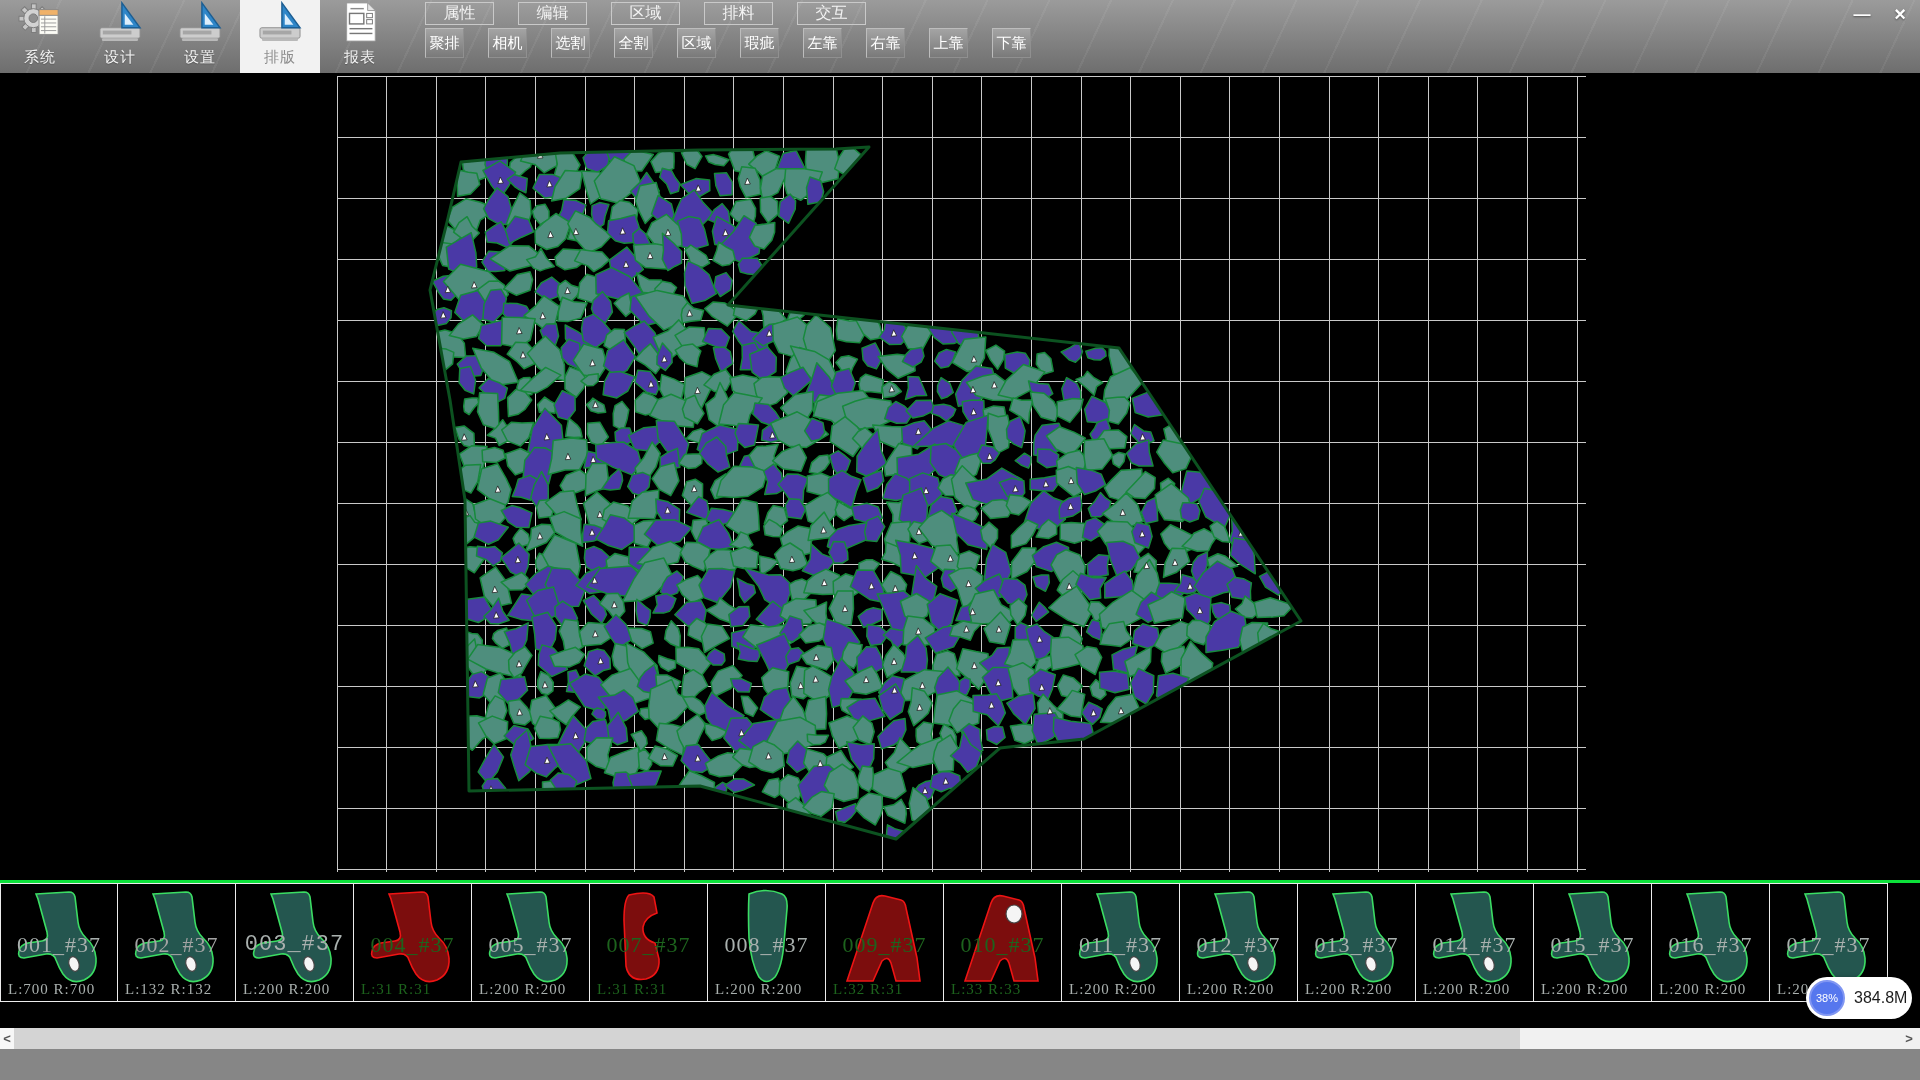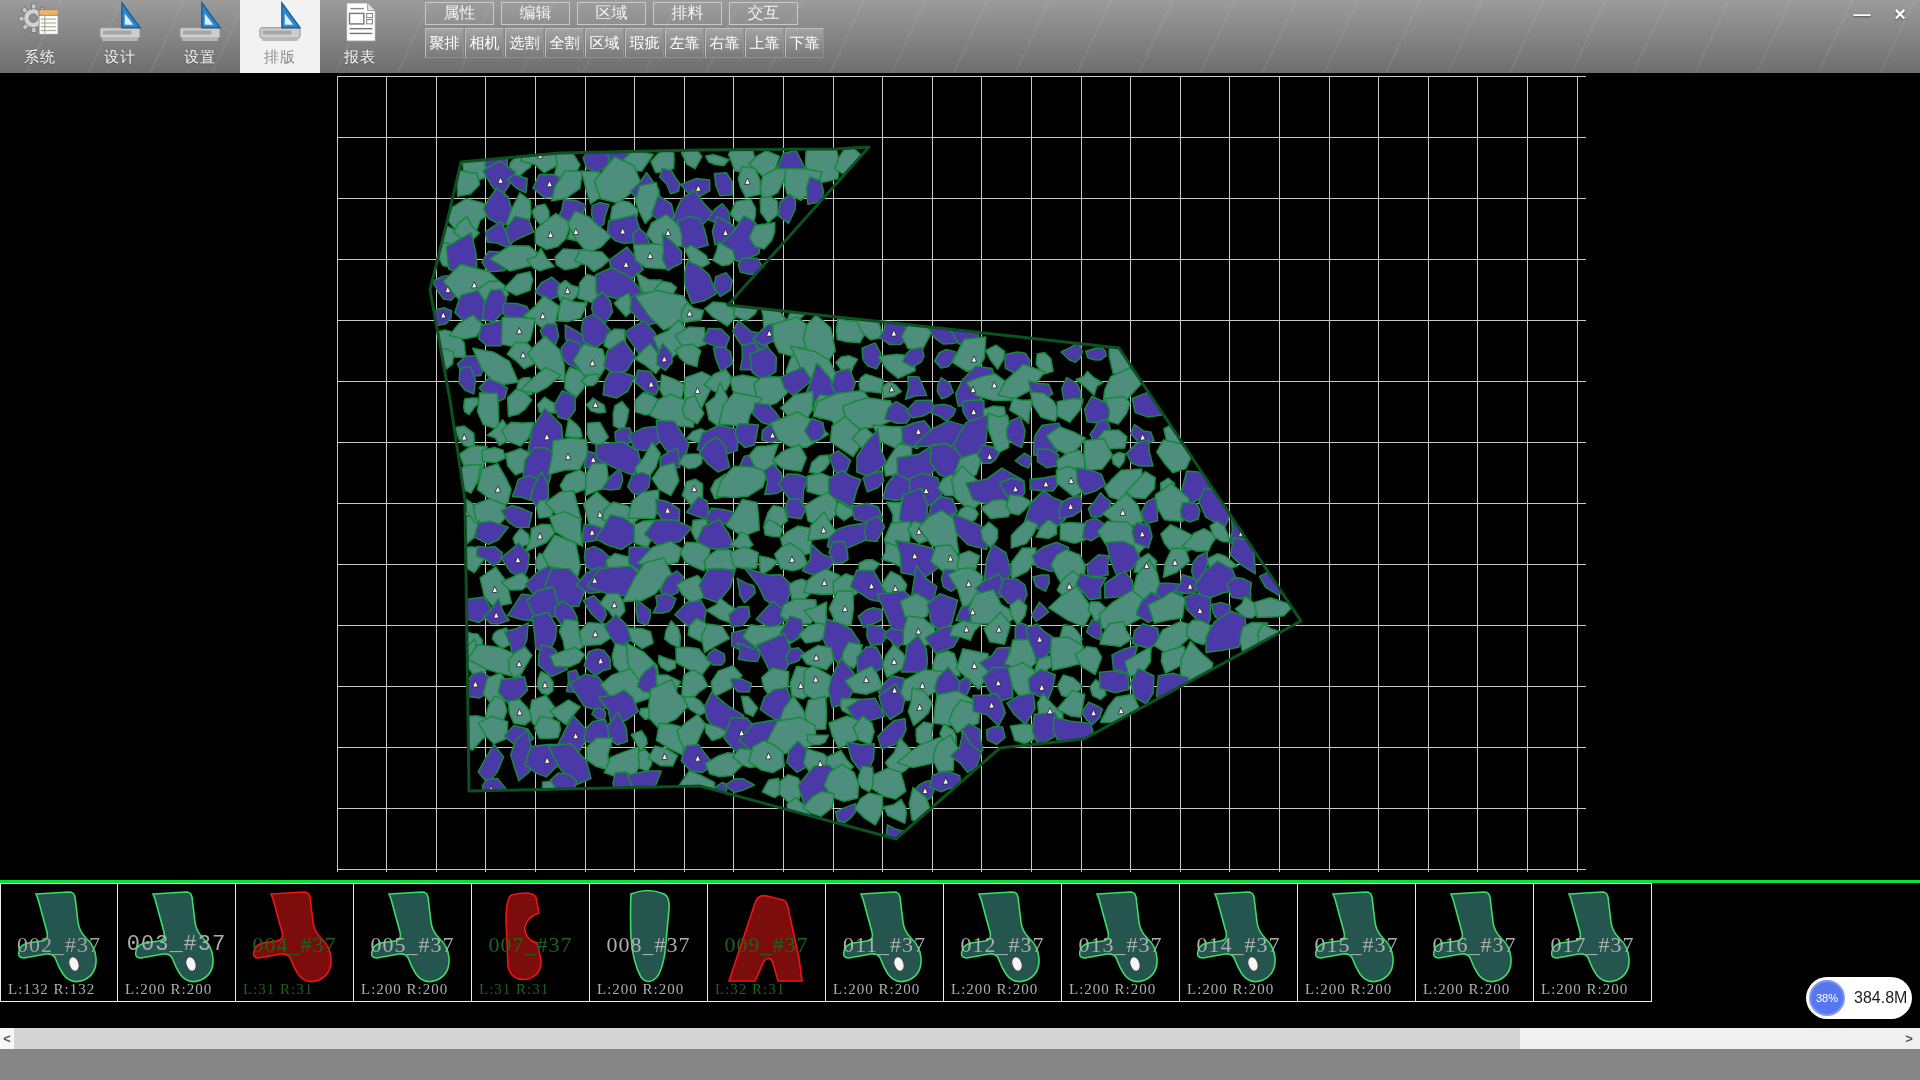--- a/index.html
+++ b/index.html
@@ -10,25 +10,25 @@
   .toolbar{position:absolute;left:0;top:0;width:1920px;height:73px;
     background:linear-gradient(#9b9b9b,#6e6e6e);}
   .toolbar::after{content:"";position:absolute;inset:0;pointer-events:none;
     background:repeating-linear-gradient(115deg,rgba(255,255,255,0) 0 54px,rgba(255,255,255,.06) 54px 56px);}
   .app-buttons{position:absolute;left:0;top:0;height:73px;display:flex;z-index:3;}
   .app-btn{width:80px;height:73px;box-sizing:border-box;display:flex;flex-direction:column;
     align-items:center;padding-top:1px;cursor:pointer;}
   .app-btn.selected{background:#f2f2f2;}
   .app-btn .lbl{font-size:15px;color:#f4f4f4;margin-top:1px;letter-spacing:1px;text-shadow:0 1px 1px rgba(0,0,0,.25);}
   .app-btn.selected .lbl{color:#8d8d8d;text-shadow:none;}
-  .tabs{position:absolute;left:425px;top:2px;display:flex;gap:7px;z-index:3;}
+  .tabs{position:absolute;left:425px;top:2px;display:flex;gap:24px;z-index:3;}
   .tab{width:69px;height:23px;box-sizing:border-box;border:1px solid #c9c9c9;color:#f3f3f3;
     font-size:16px;display:flex;align-items:center;justify-content:center;cursor:pointer;
     background:rgba(255,255,255,.03);}
-  .tools{position:absolute;left:425px;top:28px;display:flex;gap:1px;z-index:3;}
+  .tools{position:absolute;left:425px;top:28px;display:flex;gap:24px;z-index:3;}
   .toolbtn{width:39px;height:30px;box-sizing:border-box;color:#fff;font-size:15px;
     background:linear-gradient(#a4a4a4,#7a7a7a);
     border:1px solid #909090;border-top-color:#bdbdbd;border-left-color:#bdbdbd;
     display:flex;align-items:center;justify-content:center;cursor:pointer;}
   .win-controls{position:absolute;right:5px;top:2px;display:flex;gap:8px;z-index:3;}
   .win-btn{width:30px;height:25px;color:#fff;display:flex;align-items:center;justify-content:center;
     cursor:pointer;font-weight:bold;text-shadow:0 1px 2px rgba(0,0,0,.45);}
   .win-btn.min{font-size:17px;}
   .win-btn.close{font-size:20px;}
 
@@ -962,20 +962,28 @@
         <path d="M461,162L560,153L700,150L836,149L869,147L728,305L966,331L1119,348L1301,621L1084,739L1000,748L896,839L700,786L469,791L465,500L450,400L430,290L448,218Z" fill="none" stroke="#0c5220" stroke-width="3" stroke-linejoin="round"></path>
       </svg>
   </div>
 
   <div class="strip" id="strip">
       <div class="cell">
         <svg viewBox="0 0 100 104" width="100" height="104">
           <path d="M27,6 L60,4 Q65,4 66,9 L69,34 Q70,43 77,50 Q86,58 87,70 Q88,86 75,92 Q62,97 54,86 Q50,80 47,72 Q45,65 37,66 L15,70 Q8,70 10,63 Q11,57 19,55 L33,53 Q40,52 38,44 L29,11 Z" fill="#24564f" stroke="#3bdd63" stroke-width="1.6"></path>
           <ellipse cx="65" cy="76" rx="5" ry="7.5" transform="rotate(-18 65 76)" fill="#f5f5f5" stroke="#444444" stroke-width="1.2"></ellipse>
         </svg>
+        <div class="plabel" style="color: rgb(169, 176, 174);">001_#37</div>
+        <div class="pcounts" style="color: rgb(169, 176, 174);">L:700 R:700</div>
+      </div>
+      <div class="cell">
+        <svg viewBox="0 0 100 104" width="100" height="104">
+          <path d="M27,6 L60,4 Q65,4 66,9 L69,34 Q70,43 77,50 Q86,58 87,70 Q88,86 75,92 Q62,97 54,86 Q50,80 47,72 Q45,65 37,66 L15,70 Q8,70 10,63 Q11,57 19,55 L33,53 Q40,52 38,44 L29,11 Z" fill="#24564f" stroke="#3bdd63" stroke-width="1.6"></path>
+          <ellipse cx="65" cy="76" rx="5" ry="7.5" transform="rotate(-18 65 76)" fill="#f5f5f5" stroke="#444444" stroke-width="1.2"></ellipse>
+        </svg>
         <div class="plabel" style="color: #a3a3a3;">002_#37</div>
         <div class="pcounts" style="color: rgb(169, 176, 174);">L:132 R:132</div>
       </div>
       <div class="cell">
         <svg viewBox="0 0 100 104" width="100" height="104">
           <path d="M27,6 L60,4 Q65,4 66,9 L69,34 Q70,43 77,50 Q86,58 87,70 Q88,86 75,92 Q62,97 54,86 Q50,80 47,72 Q45,65 37,66 L15,70 Q8,70 10,63 Q11,57 19,55 L33,53 Q40,52 38,44 L29,11 Z" fill="#24564f" stroke="#3bdd63" stroke-width="1.6"></path>
           <ellipse cx="65" cy="76" rx="5" ry="7.5" transform="rotate(-18 65 76)" fill="#f5f5f5" stroke="#444444" stroke-width="1.2"></ellipse>
         </svg>
         <div class="plabel" style="color: rgb(169, 176, 174); font-family: Liberation Mono, monospace;">003_#37</div>
         <div class="pcounts" style="color: rgb(169, 176, 174);">L:200 R:200</div>
@@ -1007,20 +1015,28 @@
         </svg>
         <div class="plabel" style="color: rgb(169, 176, 174);">008_#37</div>
         <div class="pcounts" style="color: rgb(169, 176, 174);">L:200 R:200</div>
       </div>
       <div class="cell">
         <svg viewBox="0 0 100 104" width="100" height="104">
           <path d="M13,93 L39,15 Q42,6 51,8 L67,12 Q71,13 72,20 L83,70 L86,93 L62,93 L57,75 Q54,67 48,73 L39,93 Z" fill="#7c0d0d" stroke="#ee1414" stroke-width="1.6"></path>
         </svg>
         <div class="plabel" style="color: rgb(29, 99, 29);">009_#37</div>
         <div class="pcounts" style="color: rgb(29, 99, 29);">L:32 R:31</div>
+      </div>
+      <div class="cell">
+        <svg viewBox="0 0 100 104" width="100" height="104">
+          <path d="M13,93 L39,15 Q42,6 51,8 L67,12 Q71,13 72,20 L83,70 L86,93 L62,93 L57,75 Q54,67 48,73 L39,93 Z" fill="#7c0d0d" stroke="#ee1414" stroke-width="1.6"></path>
+          <ellipse cx="62" cy="26" rx="8" ry="9" transform="rotate(0 62 26)" fill="#f5f5f5" stroke="#444444" stroke-width="1.2"></ellipse>
+        </svg>
+        <div class="plabel" style="color: rgb(29, 99, 29);">010_#37</div>
+        <div class="pcounts" style="color: rgb(29, 99, 29);">L:33 R:33</div>
       </div>
       <div class="cell">
         <svg viewBox="0 0 100 104" width="100" height="104">
           <path d="M27,6 L60,4 Q65,4 66,9 L69,34 Q70,43 77,50 Q86,58 87,70 Q88,86 75,92 Q62,97 54,86 Q50,80 47,72 Q45,65 37,66 L15,70 Q8,70 10,63 Q11,57 19,55 L33,53 Q40,52 38,44 L29,11 Z" fill="#24564f" stroke="#3bdd63" stroke-width="1.6"></path>
           <ellipse cx="65" cy="76" rx="5" ry="7.5" transform="rotate(-18 65 76)" fill="#f5f5f5" stroke="#444444" stroke-width="1.2"></ellipse>
         </svg>
         <div class="plabel" style="color: rgb(169, 176, 174);">011_#37</div>
         <div class="pcounts" style="color: rgb(169, 176, 174);">L:200 R:200</div>
       </div>
       <div class="cell">

